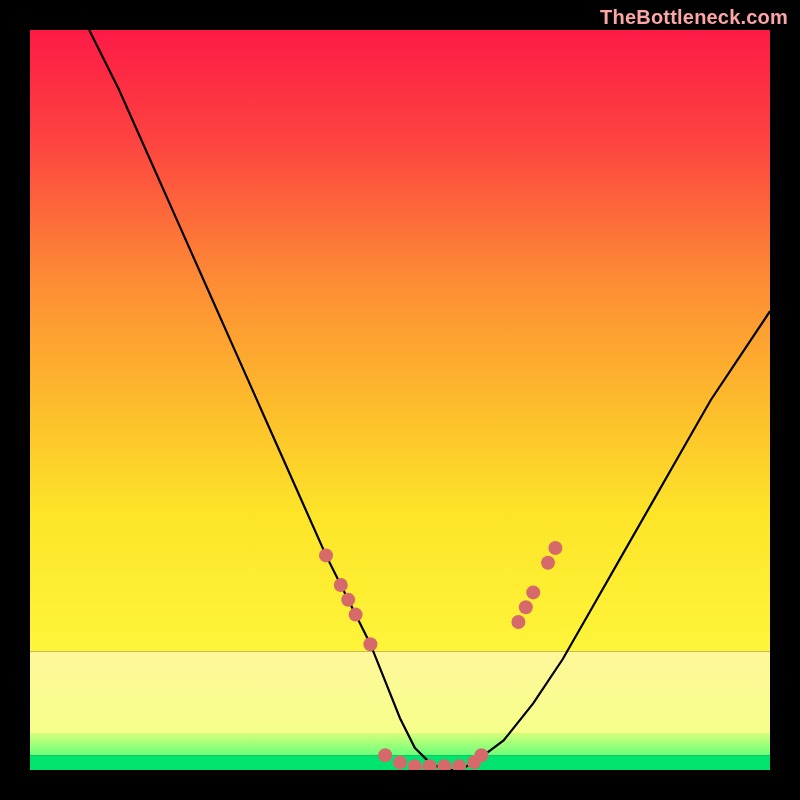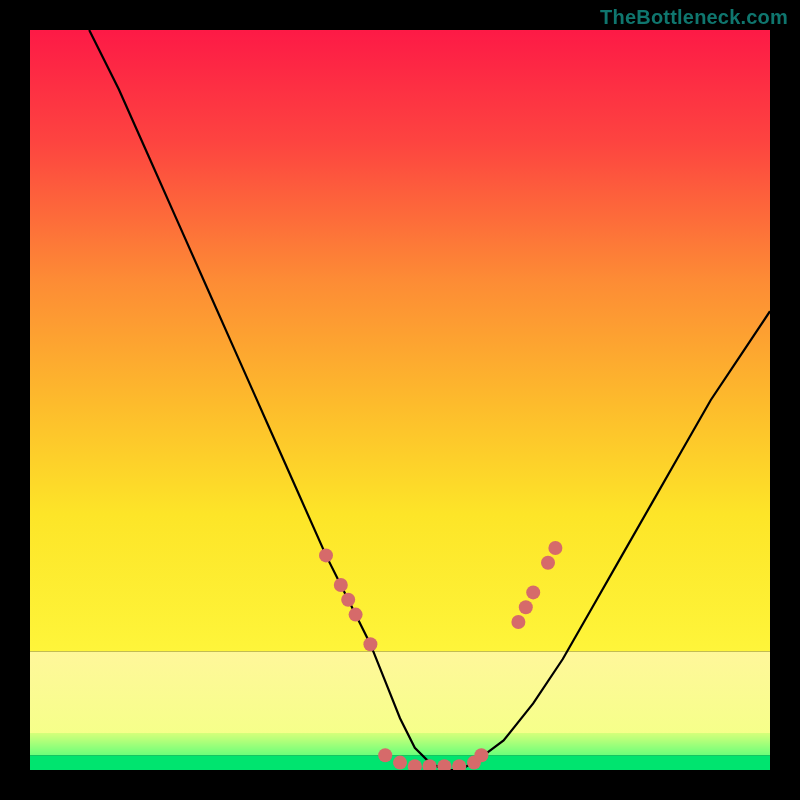--- a/index.html
+++ b/index.html
@@ -16,21 +16,21 @@
     left: 30px;
     top: 30px;
     width: 740px;
     height: 740px;
     background: #000;
   }
   .watermark {
     position: absolute;
     top: 6px;
     right: 12px;
-    color: #0f766e;
+    color: #fca5a5;
     font-size: 20px;
     font-weight: 600;
     letter-spacing: 0.2px;
     z-index: 20;
   }
   svg.plot {
     position: absolute;
     left: 0;
     top: 0;
     width: 740px;

